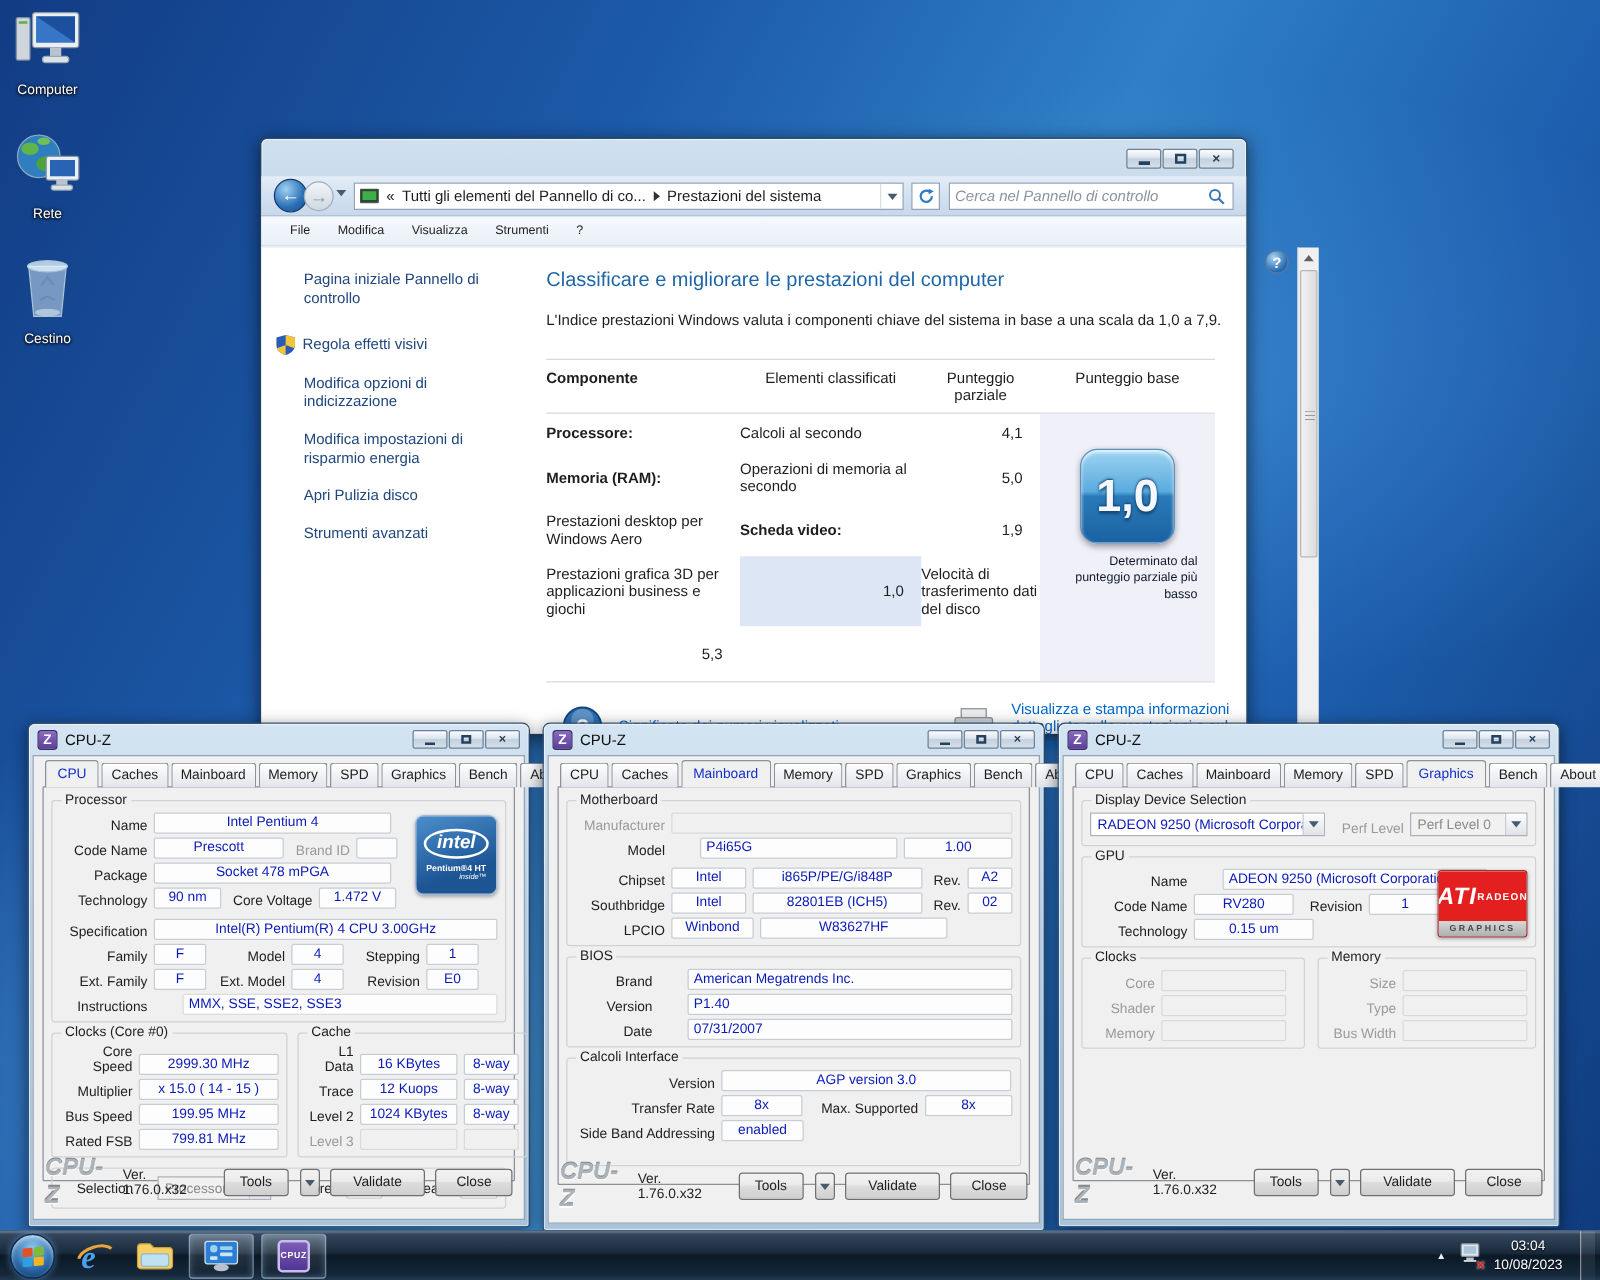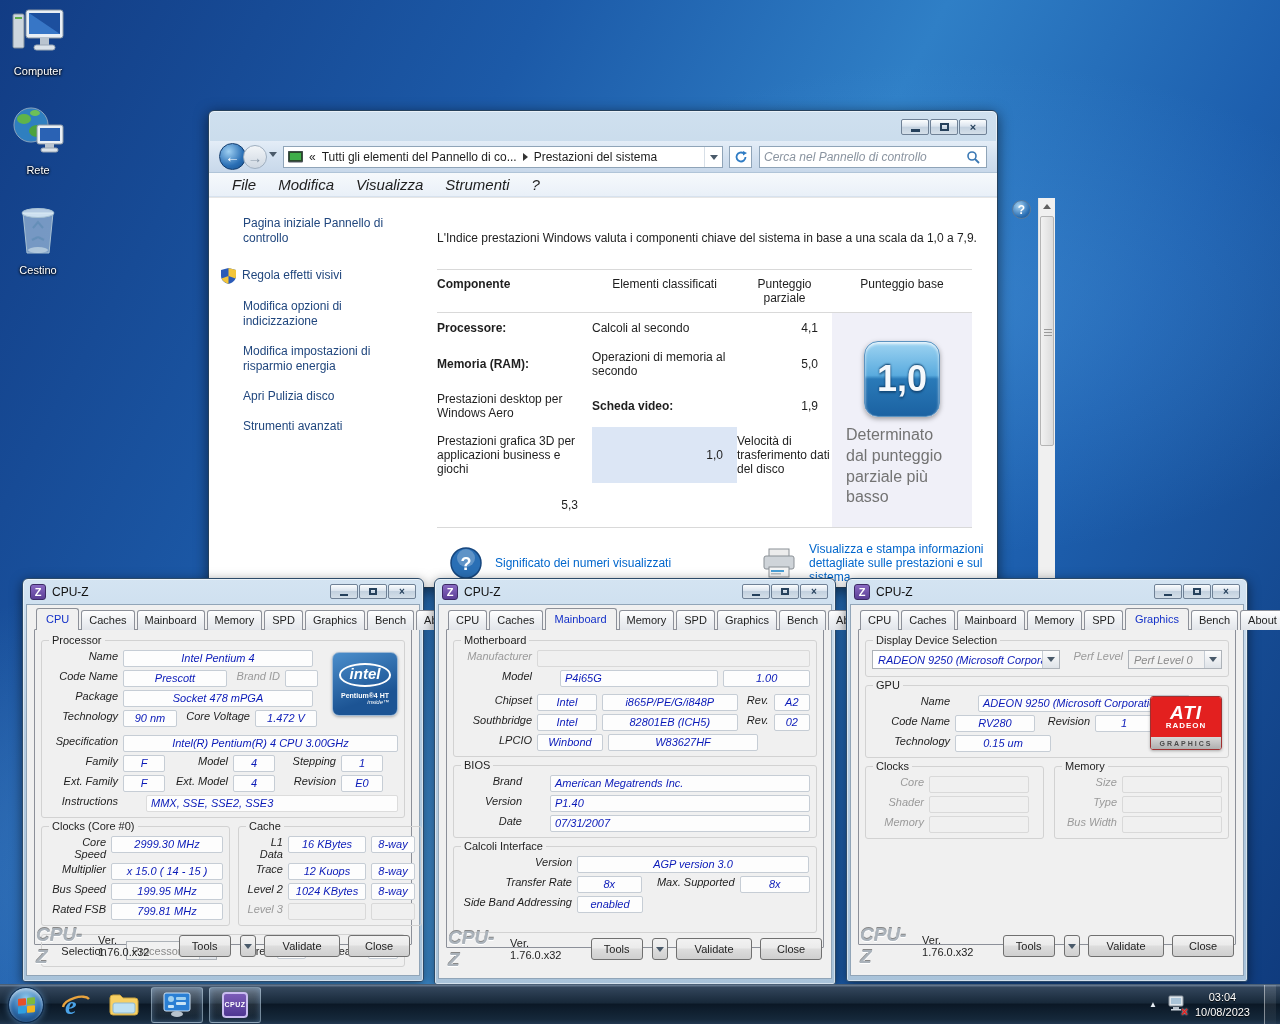--- a/index.html
+++ b/index.html
@@ -38,21 +38,21 @@
 .tri-r{width:0;height:0;border-top:4px solid transparent;border-bottom:4px solid transparent;border-left:5px solid #333;}
 #navchev{position:absolute;left:60px;top:11px;}
 .crumbbar{position:absolute;left:74px;top:5px;width:440px;height:22px;background:#fff;border:1px solid #8fa4b8;
 display:flex;align-items:center;font-size:12px;color:#1e1e1e;padding-left:4px;gap:6px;}
 .crumb-dd{margin-left:auto;width:18px;height:100%;border-left:1px solid #d7dfe7;display:flex;align-items:center;justify-content:center;}
 #refreshbtn{position:absolute;left:520px;top:5px;width:23px;height:22px;background:#fff;border:1px solid #8fa4b8;display:flex;align-items:center;justify-content:center;}
 .searchbox{position:absolute;left:550px;top:5px;width:228px;height:22px;background:#fff;border:1px solid #8fa4b8;display:flex;align-items:center;}
 .searchbox input{flex:1;border:none;outline:none;font-size:12px;font-style:italic;color:#333;padding:0 4px;font-family:"Liberation Sans",sans-serif;background:transparent;}
 .searchbox input::placeholder{color:#8a94a0;font-style:italic;}
 .cp-menu{height:24px;background:linear-gradient(#f6f9fc,#e9f0f8);border-bottom:1px solid #d7e2ee;display:flex;align-items:center;padding-left:14px;gap:4px;}
-.cp-menu span{font-size:15px;color:#1e1e1e;padding:2px 9px;font-style:italic;}
+.cp-menu span{font-size:10px;color:#1e1e1e;padding:2px 9px;}
 .cp-body{position:relative;height:390px;background:#fff;display:flex;border-top:1px solid #e6e6e6;}
 .cp-side{width:212px;padding:18px 10px 0 34px;flex-shrink:0;}
 .slink{font-size:12px;color:#21477e;margin-bottom:15px;line-height:1.25;cursor:pointer;width:150px;}
 .slink.shielded{display:flex;gap:6px;align-items:flex-start;margin-left:-22px;width:172px;}
 .cp-main{position:relative;flex:1;padding:18px 34px 0 16px;}
 .cp-h1{font-size:16px;color:#1e66a8;font-weight:normal;}
 .cp-sub{font-size:12px;color:#1e1e1e;margin-top:15px;}
 .helpbtn{position:absolute;right:24px;top:2px;width:19px;height:19px;border-radius:50%;
 background:radial-gradient(circle at 35% 30%,#a8d4f2,#2a6fb5 65%,#174e8a);border:1px solid #5a7a9a;
 color:#fff;font-size:12px;font-weight:bold;display:flex;align-items:center;justify-content:center;}
@@ -65,21 +65,21 @@
 .wc{display:flex;align-items:center;font-size:12px;color:#1e1e1e;}
 .wc.bold{font-weight:bold;}
 .wc.score{justify-content:flex-end;padding-right:14px;}
 .wc.hl{background:#dce6f5;}
 .wei-base{grid-column:4;grid-row:1 / span 5;background:#f0f0f8;display:flex;flex-direction:column;align-items:center;padding-top:28px;}
 .badge{width:76px;height:76px;border-radius:14px;border:1px solid #5c93c0;
 background:linear-gradient(180deg,#9ed4f2 0%,#5aabde 45%,#2a7ab8 50%,#1b62a2 100%);
 box-shadow:inset 0 2px 3px rgba(255,255,255,.8),0 2px 5px rgba(0,0,0,.35);
 display:flex;align-items:center;justify-content:center;}
 .badge span{font-size:36px;font-weight:bold;color:#f4f8fc;text-shadow:0 -1px 2px #0a3a66,0 2px 2px rgba(10,50,90,.6);}
-.basecap{margin-top:8px;width:112px;text-align:left;font-size:16px;color:#737373;line-height:1.3;}
+.basecap{margin-top:8px;width:112px;text-align:right;font-size:10px;color:#0f172a;line-height:1.3;}
 .cp-links{display:flex;margin-top:14px;margin-left:12px;}
 .linkblk{display:flex;align-items:center;gap:12px;}
 .bluelink{font-size:12px;color:#0066cc;cursor:pointer;}
 .cp-scroll{position:absolute;right:0;top:0;bottom:0;width:17px;background:#f0f0f0;border-left:1px solid #e2e2e2;}
 .scr-up{height:17px;display:flex;align-items:center;justify-content:center;}
 .tri-u{width:0;height:0;border-left:4px solid transparent;border-right:4px solid transparent;border-bottom:5px solid #606060;}
 .scr-thumb{position:absolute;left:1px;top:18px;width:14px;height:230px;border:1px solid #b5b5b5;border-radius:2px;
 background:linear-gradient(90deg,#f2f2f2,#dcdcdc);}
 .scr-grip{position:absolute;left:3px;top:112px;width:8px;height:7px;
 background:repeating-linear-gradient(180deg,#9a9a9a 0 1px,transparent 1px 3px);}
@@ -98,21 +98,21 @@
 .z-cap .box{width:8px;height:7px;border:2px solid #26415c;}
 .z-cap .xch{font-size:10px;font-weight:bold;color:#26415c;line-height:9px;}
 .z-body{position:relative;height:372px;background:#f0f0f0;border:1px solid #91a5b8;padding:5px 7px 0;}
 .z-tabs{display:flex;position:relative;z-index:2;padding-left:2px;}
 .z-tab{height:20px;line-height:19px;padding:0 7px;font-size:11px;color:#1e1e1e;
 background:linear-gradient(#ffffff,#f0f2f5 45%,#e2e5ea);border:1px solid #8c9099;border-bottom:none;border-radius:3px 3px 0 0;margin-right:2px;}
 .z-tab.active{background:#f0f0f0;color:#1330c8;height:22px;margin-top:-2px;line-height:21px;padding:0 9px;}
 .z-page{position:relative;margin-top:-1px;border:1px solid #8c9099;border-radius:1px;background:#f0f0f0;height:316px;padding:2px 6px;}
 .grp{position:relative;border:1px solid #d2d2d2;border-radius:3px;margin-top:8px;padding:9px 6px 4px;}
 .grp-lab{position:absolute;top:-7px;left:7px;background:#f0f0f0;padding:0 3px;font-size:11px;color:#1e1e1e;}
-.frow{display:flex;align-items:flex-start;margin-bottom:3px;gap:5px;font-style:italic;}
+.frow{display:flex;align-items:flex-end;margin-bottom:3px;gap:5px;}
 .lbl{font-size:11px;color:#1e1e1e;text-align:right;flex-shrink:0;}
 .lbl.gray{color:#9a9a9a;}
 .fld{height:17px;background:#fdfdfd;border:1px solid #c6cdd5;border-radius:2px;
 font-size:11px;color:#0a1ab8;text-align:center;line-height:15px;overflow:hidden;white-space:nowrap;}
 .fld.left{text-align:left;padding-left:4px;margin-left:23px;}
 .fld.dis{background:#f0f0f0;border-color:#d9d9d9;}
 .zselect{height:19px;background:#f1f1f1;border:1px solid #adb2b8;display:flex;align-items:center;font-size:11px;color:#8a8a8a;}
 .zselect .txt{flex:1;padding-left:5px;overflow:hidden;white-space:nowrap;}
 .zselect .arr{width:17px;height:100%;border-left:1px solid #c6cdd5;display:flex;align-items:center;justify-content:center;background:linear-gradient(#fdfdfd,#dfe3e8);}
 .zselect.en{background:#fff;color:#0a1ab8;}
@@ -123,21 +123,21 @@
 background:linear-gradient(#f2f2f2,#ebebeb 45%,#dddddd 50%,#cfcfcf);display:flex;align-items:center;justify-content:center;}
 .splitarr{width:17px;height:22px;margin-left:1px;}
 .selbar{border:1px solid #d2d2d2;border-radius:3px;margin-top:8px;padding:6px;display:flex;align-items:center;gap:6px;}
 .intel-logo{position:absolute;right:6px;top:11px;width:66px;height:64px;border-radius:7px;
 background:linear-gradient(160deg,#4b8ecb,#1c5494 70%);border:1px solid #9db8d4;
 display:flex;flex-direction:column;align-items:center;justify-content:center;color:#fff;box-shadow:0 1px 3px rgba(0,0,0,.3);}
 .intel-oval{border:2px solid #fff;border-radius:50%;padding:1px 9px 3px;font-size:15px;font-style:italic;font-weight:bold;line-height:16px;}
 .intel-l1{font-size:7px;font-weight:bold;margin-top:5px;}
 .intel-l2{font-size:6px;font-style:italic;align-self:flex-end;margin-right:8px;}
 .ati-logo{position:absolute;right:6px;top:10px;width:72px;height:54px;border-radius:3px;overflow:hidden;border:1px solid #a03030;box-shadow:0 1px 3px rgba(0,0,0,.3);}
-.ati-top{background:#e3201f;height:40px;display:flex;flex-direction:column;align-items:center;justify-content:center;}
+.ati-top{background:#e3201f;height:40px;display:flex;flex-direction:row;align-items:center;justify-content:center;}
 .ati-brand{color:#fff;font-size:19px;font-weight:bold;font-style:italic;line-height:17px;letter-spacing:1px;}
 .ati-sub{color:#fff;font-size:8px;font-weight:bold;letter-spacing:1px;}
 .ati-foot{background:linear-gradient(#d8d8d8,#a8a8a8);height:14px;text-align:center;font-size:7px;letter-spacing:2px;color:#4a4a4a;line-height:13px;font-weight:bold;}
 
 
 #taskbar{position:absolute;left:0;bottom:0;width:1280px;height:40px;z-index:50;
 background:linear-gradient(180deg,#6f8299 0%,#33465c 6%,#18293a 45%,#0b1826 50%,#15283a 88%,#223850 100%);
 border-top:1px solid #4a5f76;display:flex;align-items:center;}
 .orb{width:36px;height:36px;margin:0 8px 0 8px;border-radius:50%;
 background:radial-gradient(circle at 50% 30%,#8ec8ee,#2f6fae 55%,#123e72 85%);
@@ -264,20 +264,21 @@
       </div>
       <div class="slink">Modifica opzioni di indicizzazione</div>
       <div class="slink">Modifica impostazioni di risparmio energia</div>
       <div class="slink">Apri Pulizia disco</div>
       <div class="slink">Strumenti avanzati</div>
     </div>
     <div class="cp-main">
       <div class="helpbtn">
           <span>?</span>
         </div>
+      <div class="cp-h1">Classificare e migliorare le prestazioni del computer</div>
       <div class="cp-sub">L'Indice prestazioni Windows valuta i componenti chiave del sistema in base a una scala da 1,0 a 7,9.</div>
       <div class="wei">
         <div class="wei-head">
           <span class="hb">Componente</span>
           <span class="hc">Elementi classificati</span>
           <span class="hc">Punteggio parziale</span>
           <span class="hc">Punteggio base</span>
         </div>
         <div class="wei-body">
           <div class="wei-base">

